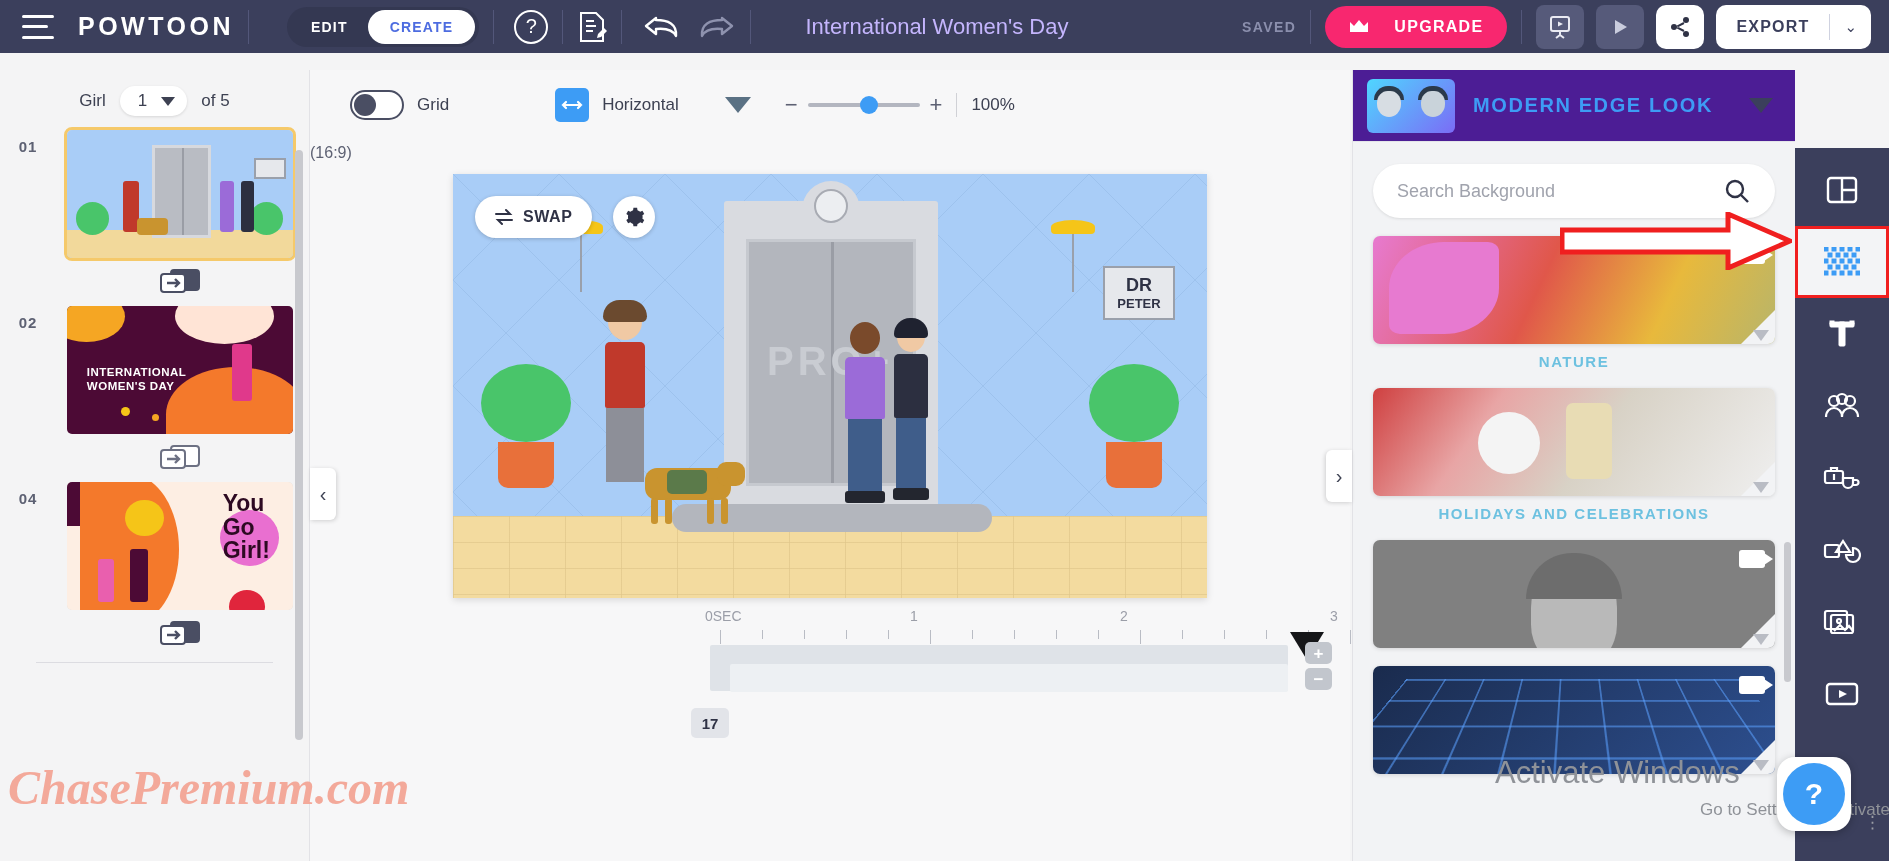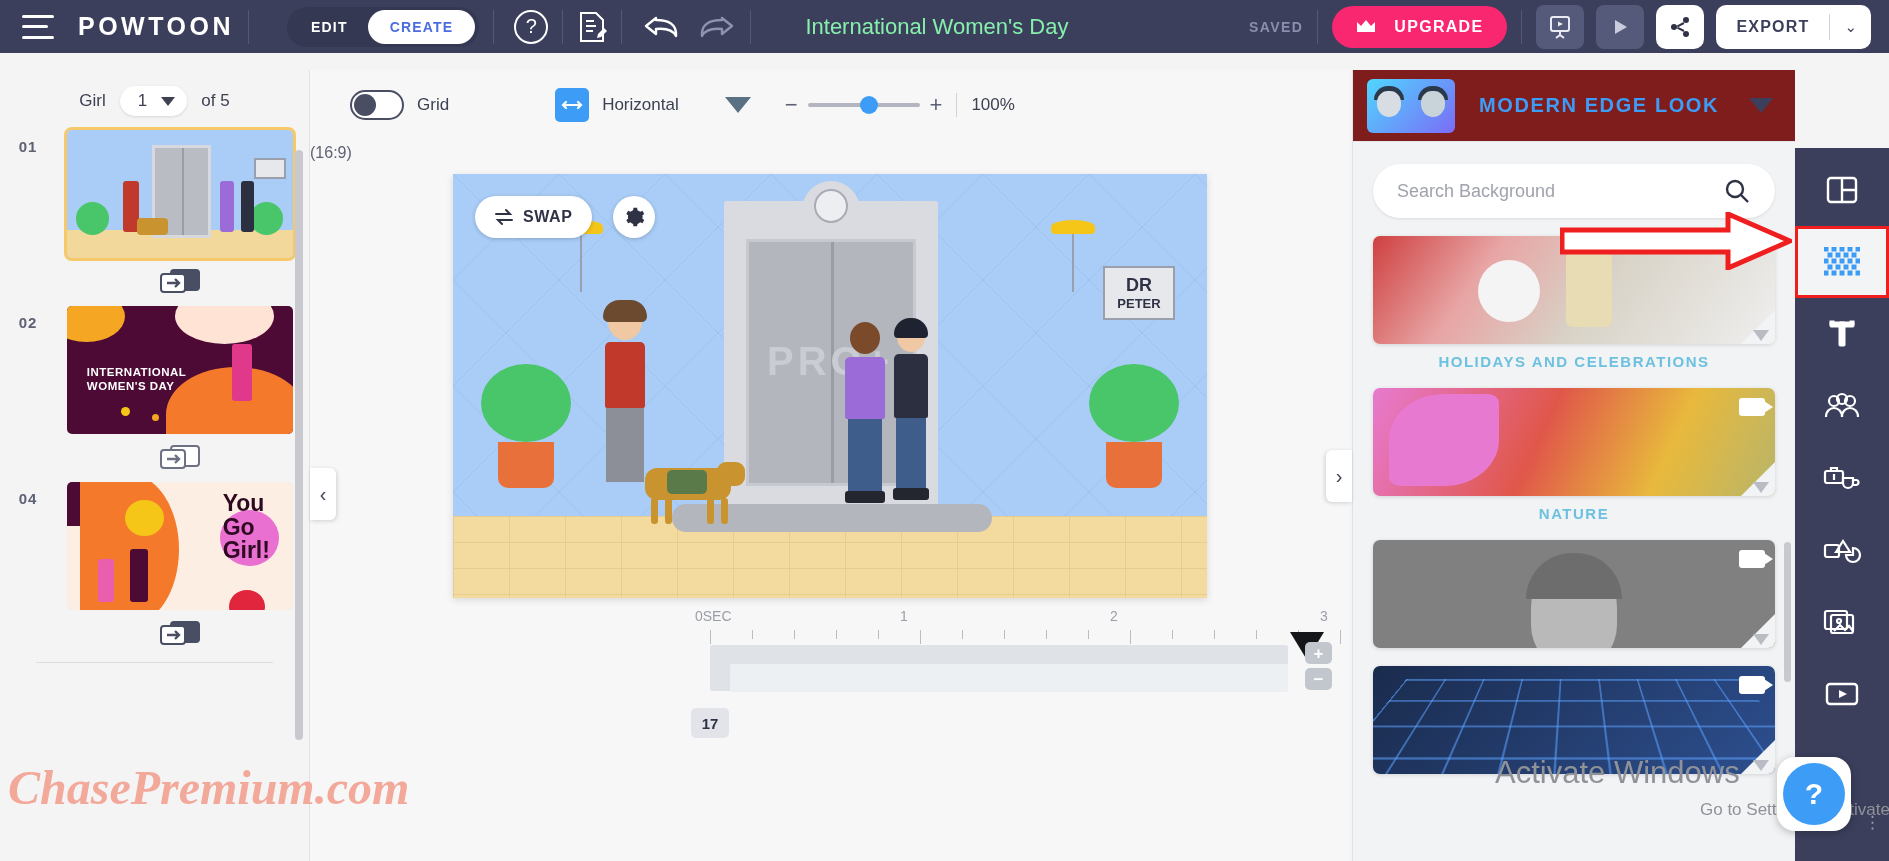--- a/index.html
+++ b/index.html
@@ -43,28 +43,28 @@
     padding: 9px 22px; cursor: pointer;
   }
   .icon-btn { cursor: pointer; display: flex; align-items: center; justify-content: center; }
   .q-circle {
     width: 34px; height: 34px; border: 2.5px solid #fff; border-radius: 50%;
     color: #fff; font-size: 20px; display: flex; align-items: center; justify-content: center;
   }
   .doc-ic { width: 30px; height: 34px; }
   .undo-ic, .redo-ic { width: 40px; height: 30px; }
   .proj-title {
-    color: #86efac; font-size: 22px; margin-left: 40px;
+    color: #c4b5fd; font-size: 22px; margin-left: 40px;
     white-space: nowrap;
     text-align: right;
   }
   .saved-lbl { color: #8b8fad; font-size: 14px; font-weight: bold; letter-spacing: 1.4px; }
   .upgrade-btn {
     background: #f8276f; color: #fff; border-radius: 22px; height: 42px;
-    display: flex; align-items: center; gap: 18px; padding: 0 24px;
+    display: flex; align-items: center; gap: 25px; padding: 0 24px;
     font-size: 16px; font-weight: bold; letter-spacing: 1.3px; cursor: pointer;
   }
   .sq-btn {
     width: 48px; height: 44px; border-radius: 8px; background: #565a7a;
     display: flex; align-items: center; justify-content: center; cursor: pointer;
   }
   .white-sq {
     width: 48px; height: 44px; border-radius: 10px; background: #fff;
     display: flex; align-items: center; justify-content: center; cursor: pointer;
   }
@@ -261,21 +261,21 @@
   .frame-btn { display: flex; align-items: center; gap: 6px; cursor: pointer; font-size: 26px; color: #3d4152; }
   .play-tri { width: 0; height: 0; border-top: 27px solid transparent;
     border-bottom: 27px solid transparent; border-left: 45px solid #5aa3ed; cursor: pointer; }
   .tcode { position: absolute; right: 68px; font-size: 17px; font-weight: bold; display: flex; gap: 8px; }
   .tcode .cur { color: #4a9ef0; }
   .tcode .sep { color: #c6c8cf; }
   .tcode .tot { color: #2f3245; }
 
   
   .timeline { position: relative; margin: 2px 0 0 0; height: 140px; }
-  .tl-ruler { position: absolute; left: 385px; right: 62px; top: 10px; height: 30px; text-decoration: underline; }
+  .tl-ruler { position: absolute; left: 395px; right: 62px; top: 10px; height: 30px; text-decoration: underline; }
   .tl-lab { position: absolute; font-size: 14px; color: #9b9ea8; top: -2px; }
   .tl-tick { position: absolute; top: 20px; width: 1px; background: #b9bcc4; }
   .tl-track { position: absolute; left: 400px; right: 62px; top: 45px; height: 46px;
     background: #dfe3e8; border-radius: 2px; cursor: pointer; }
   .tl-track2 { position: absolute; left: 420px; right: 62px; top: 64px; height: 28px;
     background: #edf0f3; border-radius: 2px; }
   .tl-play { position: absolute; top: 32px; width: 0; height: 0;
     border-left: 17px solid transparent; border-right: 17px solid transparent;
     border-top: 28px solid #151619; cursor: pointer; }
   .tl-zoom { position: absolute; right: 18px; top: 42px; display: flex; flex-direction: column; gap: 4px; }
@@ -304,21 +304,21 @@
     font-size: 20px; color: #3d4152; z-index: 12;
   }
 
   
   .rightpanel {
     position: absolute; top: 70px; left: 1352px; width: 443px; height: 791px;
     background: #f2f3f5; border-left: 1px solid #e2e2e6;
   }
   .rp-head {
     height: 72px; display: flex; align-items: center; padding-left: 14px;
-    background: #7f1d1d; gap: 24px; border-bottom: 1px solid #e4e5e9;
+    background: #4c1d95; gap: 18px; border-bottom: 1px solid #e4e5e9;
   }
   .rp-avatars {
     width: 88px; height: 54px; border-radius: 6px; overflow: hidden; display: flex;
     background: linear-gradient(135deg,#4fd6ff,#7b6cf6);
   }
   .rp-av { flex: 1; position: relative; }
   .rp-av .f { position: absolute; left: 50%; top: 24%; transform: translateX(-50%);
     width: 24px; height: 26px; border-radius: 45% 45% 50% 50%; background: #d7dde3; }
   .rp-av.b .f { background: #c9d3da; }
   .rp-av .h { position: absolute; left: 50%; top: 14%; transform: translateX(-50%);
@@ -775,34 +775,34 @@
   <div class="rp-body">
     <div class="searchbox">
       <input type="text" placeholder="Search Background" style="">
       <svg width="28" height="28" viewBox="0 0 28 28" fill="none" stroke="#2f3245" stroke-width="2.4">
         <circle cx="12" cy="12" r="8"></circle>
           <path d="M18 18l7 7"></path>
       </svg>
     </div>
 
     <div class="libitem">
-      <div class="libthumb th-holiday">
-        <span class="fold"></span>
-          <span class="libcaret"></span>
-      </div>
-      <div class="libcap">HOLIDAYS AND CELEBRATIONS</div>
-    </div>
-
-    <div class="libitem">
       <div class="libthumb th-nature">
         <span class="vic"></span>
         <span class="fold"></span>
           <span class="libcaret"></span>
       </div>
       <div class="libcap">NATURE</div>
+    </div>
+
+    <div class="libitem">
+      <div class="libthumb th-holiday">
+        <span class="fold"></span>
+          <span class="libcaret"></span>
+      </div>
+      <div class="libcap">HOLIDAYS AND CELEBRATIONS</div>
     </div>
 
     <div class="libitem">
       <div class="libthumb th-people">
         <span class="vic"></span>
         <span class="fold"></span>
           <span class="libcaret"></span>
       </div>
     </div>
 

